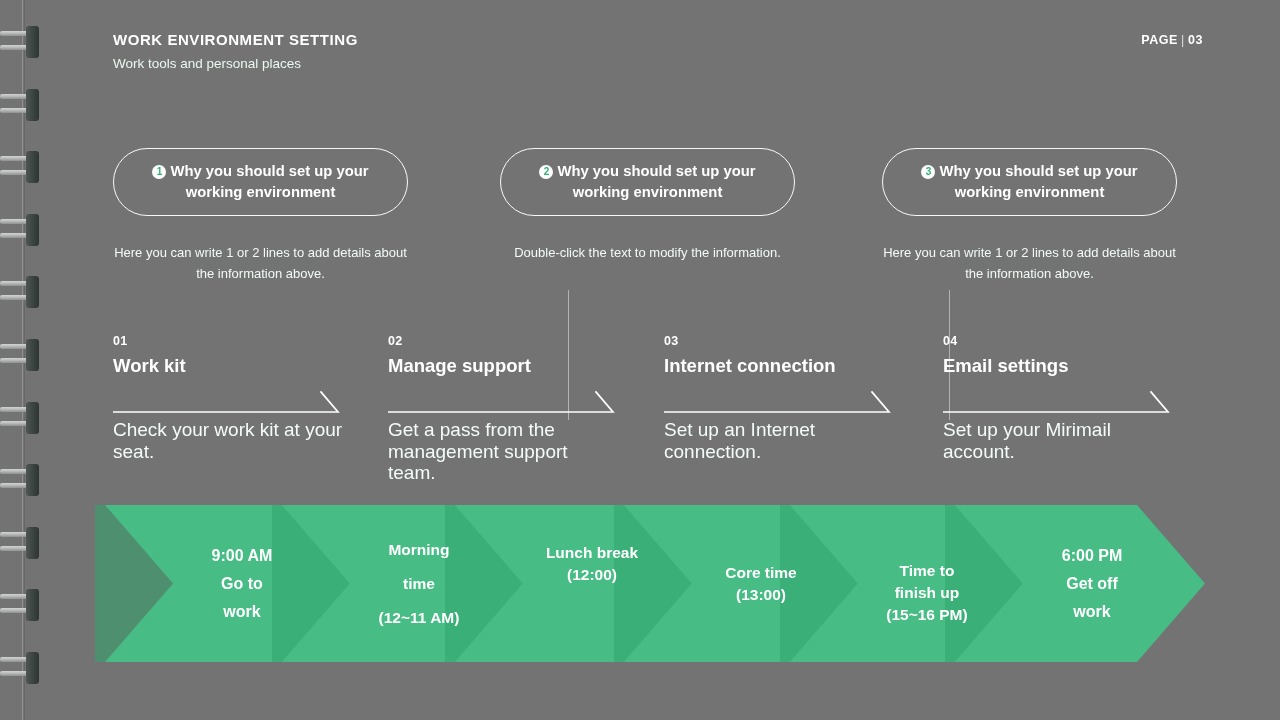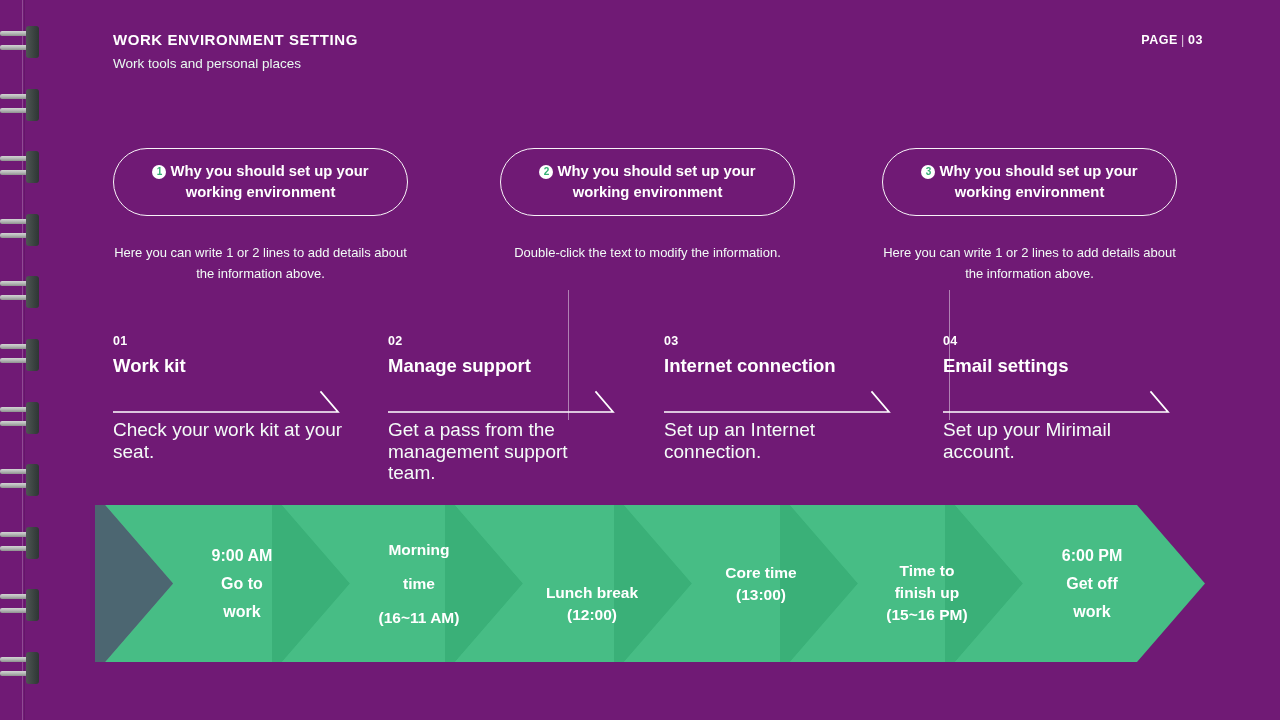--- a/index.html
+++ b/index.html
@@ -15,21 +15,21 @@
     color: #ffffff;
     position: relative;
   }
 
   
   .slide {
     position: absolute;
     inset: 0;
     width: 1280px;
     height: 720px;
-    background: #701a75;
+    background: #737373;
     overflow: hidden;
   }
 
   
   .binding {
     position: absolute;
     left: 0;
     top: 0;
     width: 46px;
     height: 720px;
@@ -415,23 +415,23 @@
     </svg>
     <div id="chev-labels">
         <div class="chev-label big" style="left: 152px; width: 180px; top: 41.5px; height: 84px; display: flex; flex-direction: column; align-items: center; justify-content: center;">
           <span>9:00 AM</span>
           <span>Go to</span>
           <span>work</span>
         </div>
         <div class="chev-label small" style="left: 329px; width: 180px; top: 41.5px; height: 84px; display: flex; flex-direction: column; align-items: center; justify-content: center; gap: 12px;">
           <span>Morning</span>
           <span>time</span>
-          <span>(16~11 AM)</span>
-        </div>
-        <div class="chev-label small" style="left: 502px; width: 180px; top: 41.5px; height: 84px; display: flex; flex-direction: column; align-items: center; justify-content: flex-end;">
+          <span>(12~11 AM)</span>
+        </div>
+        <div class="chev-label small" style="left: 502px; width: 180px; top: 41.5px; height: 84px; display: flex; flex-direction: column; align-items: center; justify-content: flex-start;">
           <span>Lunch break</span>
           <span>(12:00)</span>
         </div>
         <div class="chev-label small" style="left: 671px; width: 180px; top: 41.5px; height: 84px; display: flex; flex-direction: column; align-items: center; justify-content: center;">
           <span>Core time</span>
           <span>(13:00)</span>
         </div>
         <div class="chev-label small" style="left: 837px; width: 180px; top: 41.5px; height: 84px; display: flex; flex-direction: column; align-items: center; justify-content: flex-end;">
           <span>Time to</span>
           <span>finish up</span>

